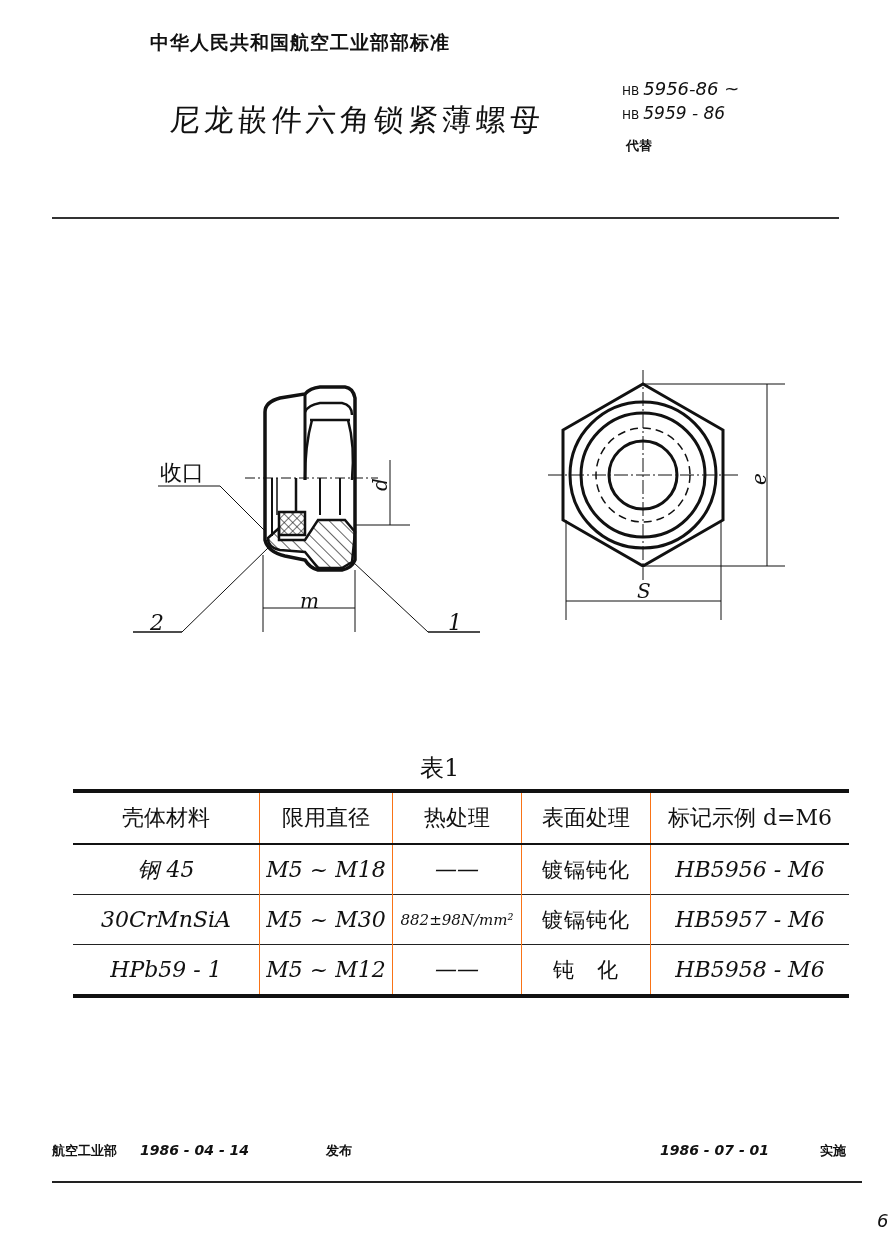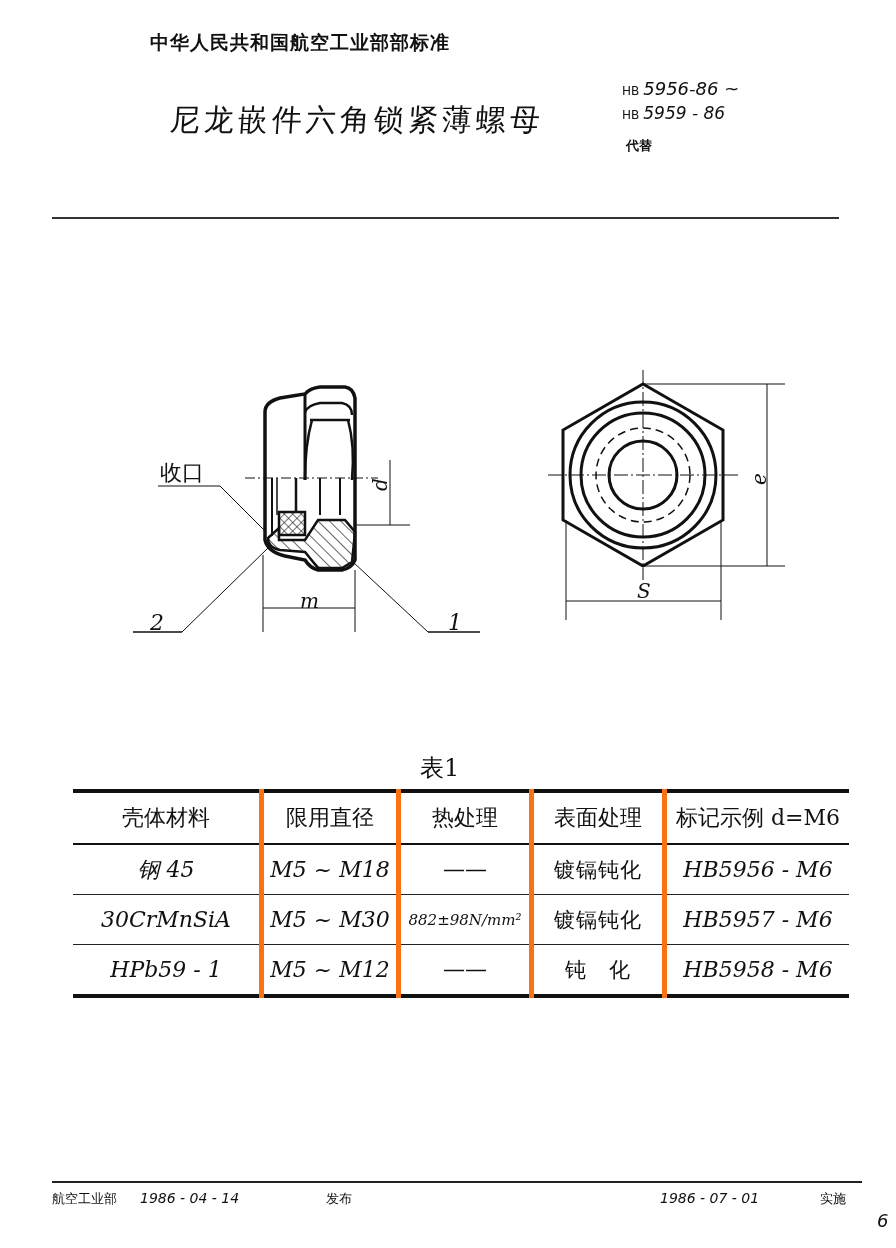--- a/index.html
+++ b/index.html
@@ -9,31 +9,31 @@
   .title { left:170px; top:100px; font-size:30px; font-family:"DejaVu Serif", serif; letter-spacing:4px; font-weight:normal; transform:skewX(-4deg); }
   .std { left:622px; font-style:italic; }
   .std1 { top:78px; font-size:18px; }
   .std2 { top:103px; font-size:17px; }
   .std .pre { font-size:12px; font-weight:normal; font-style:normal; margin-right:4px; }
   .replace { left:626px; top:137px; font-size:13px; font-weight:bold; }
   .hr-top { left:52px; top:217px; width:787px; height:2px; background:#333; }
   svg.drawing { position:absolute; left:0; top:0; }
   .table-caption { left:420px; top:752px; font-size:24px; font-family:"DejaVu Serif", serif; }
   table.spec { position:absolute; left:73px; top:789px; width:776px; border-collapse:collapse; font-family:"DejaVu Serif", serif; }
-  table.spec th, table.spec td { border-left:5px solid #f97316; text-align:center; height:49px; padding:0 4px; font-weight:normal; white-space:nowrap; }
+  table.spec th, table.spec td { border-left:1px solid #f97316; text-align:center; height:49px; padding:0 4px; font-weight:normal; white-space:nowrap; }
   table.spec th:first-child, table.spec td:first-child { border-left:none; }
   table.spec thead tr { border-top:4px solid #111; border-bottom:2px solid #111; }
   table.spec tbody tr { border-bottom:1.5px solid #222; }
   table.spec tbody tr:last-child { border-bottom:4px solid #111; }
   table.spec th { font-size:22px; height:50px; }
   table.spec td { font-size:22px; font-style:italic; }
   table.spec td.cn { font-style:normal; font-size:21px; letter-spacing:1px; }
   .c1 { width:178px; } .c2 { width:124px; } .c3 { width:120px;margin-left:8px; } .c4 { width:120px; }
   .hr-bot { left:52px; top:1181px; width:810px; height:2px; background:#222; }
-  .foot { top:1190px; font-size:13px; font-weight:normal; }
+  .foot { top:1142px; font-size:13px; font-weight:bold; }
   .foot-date { font-style:italic; font-size:14px; }
   .pagenum { left:877px; top:1210px; font-size:18px; font-style:italic; }
 </style>
 </head>
 <body>
 
 <div class="abs org">中华人民共和国航空工业部部标准</div>
 <div class="abs title">尼龙嵌件六角锁紧薄螺母</div>
 
 <div class="abs std std1">

